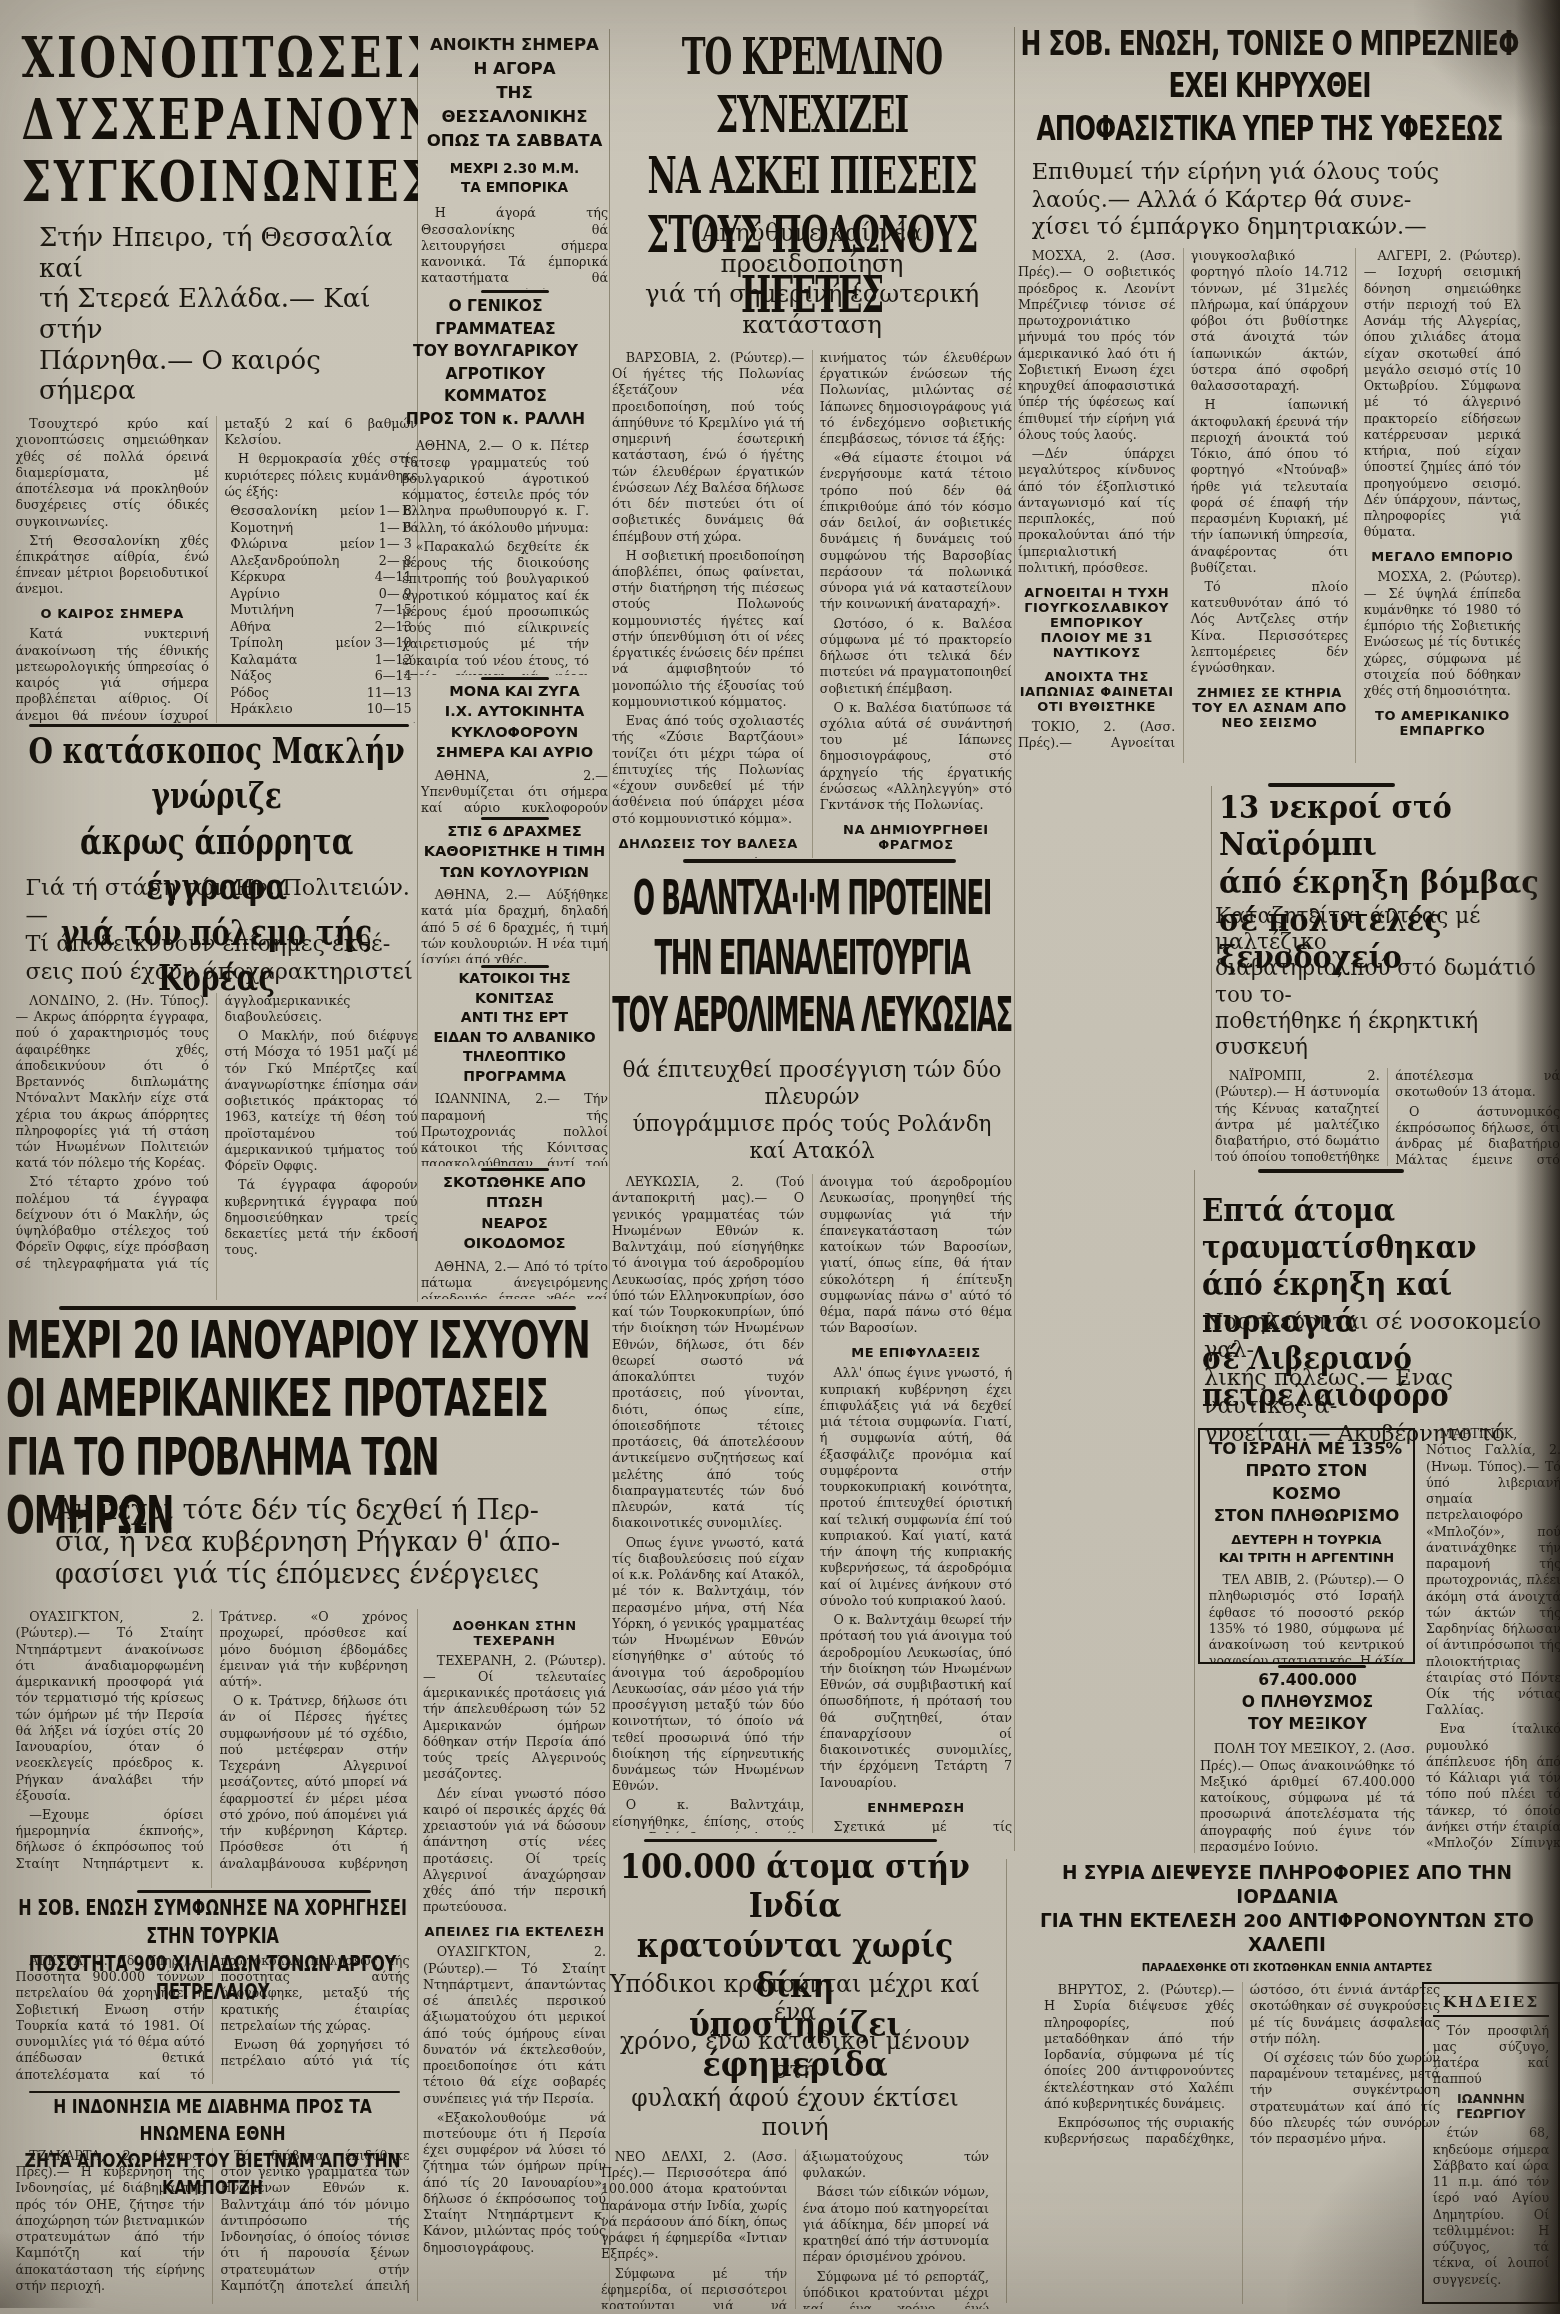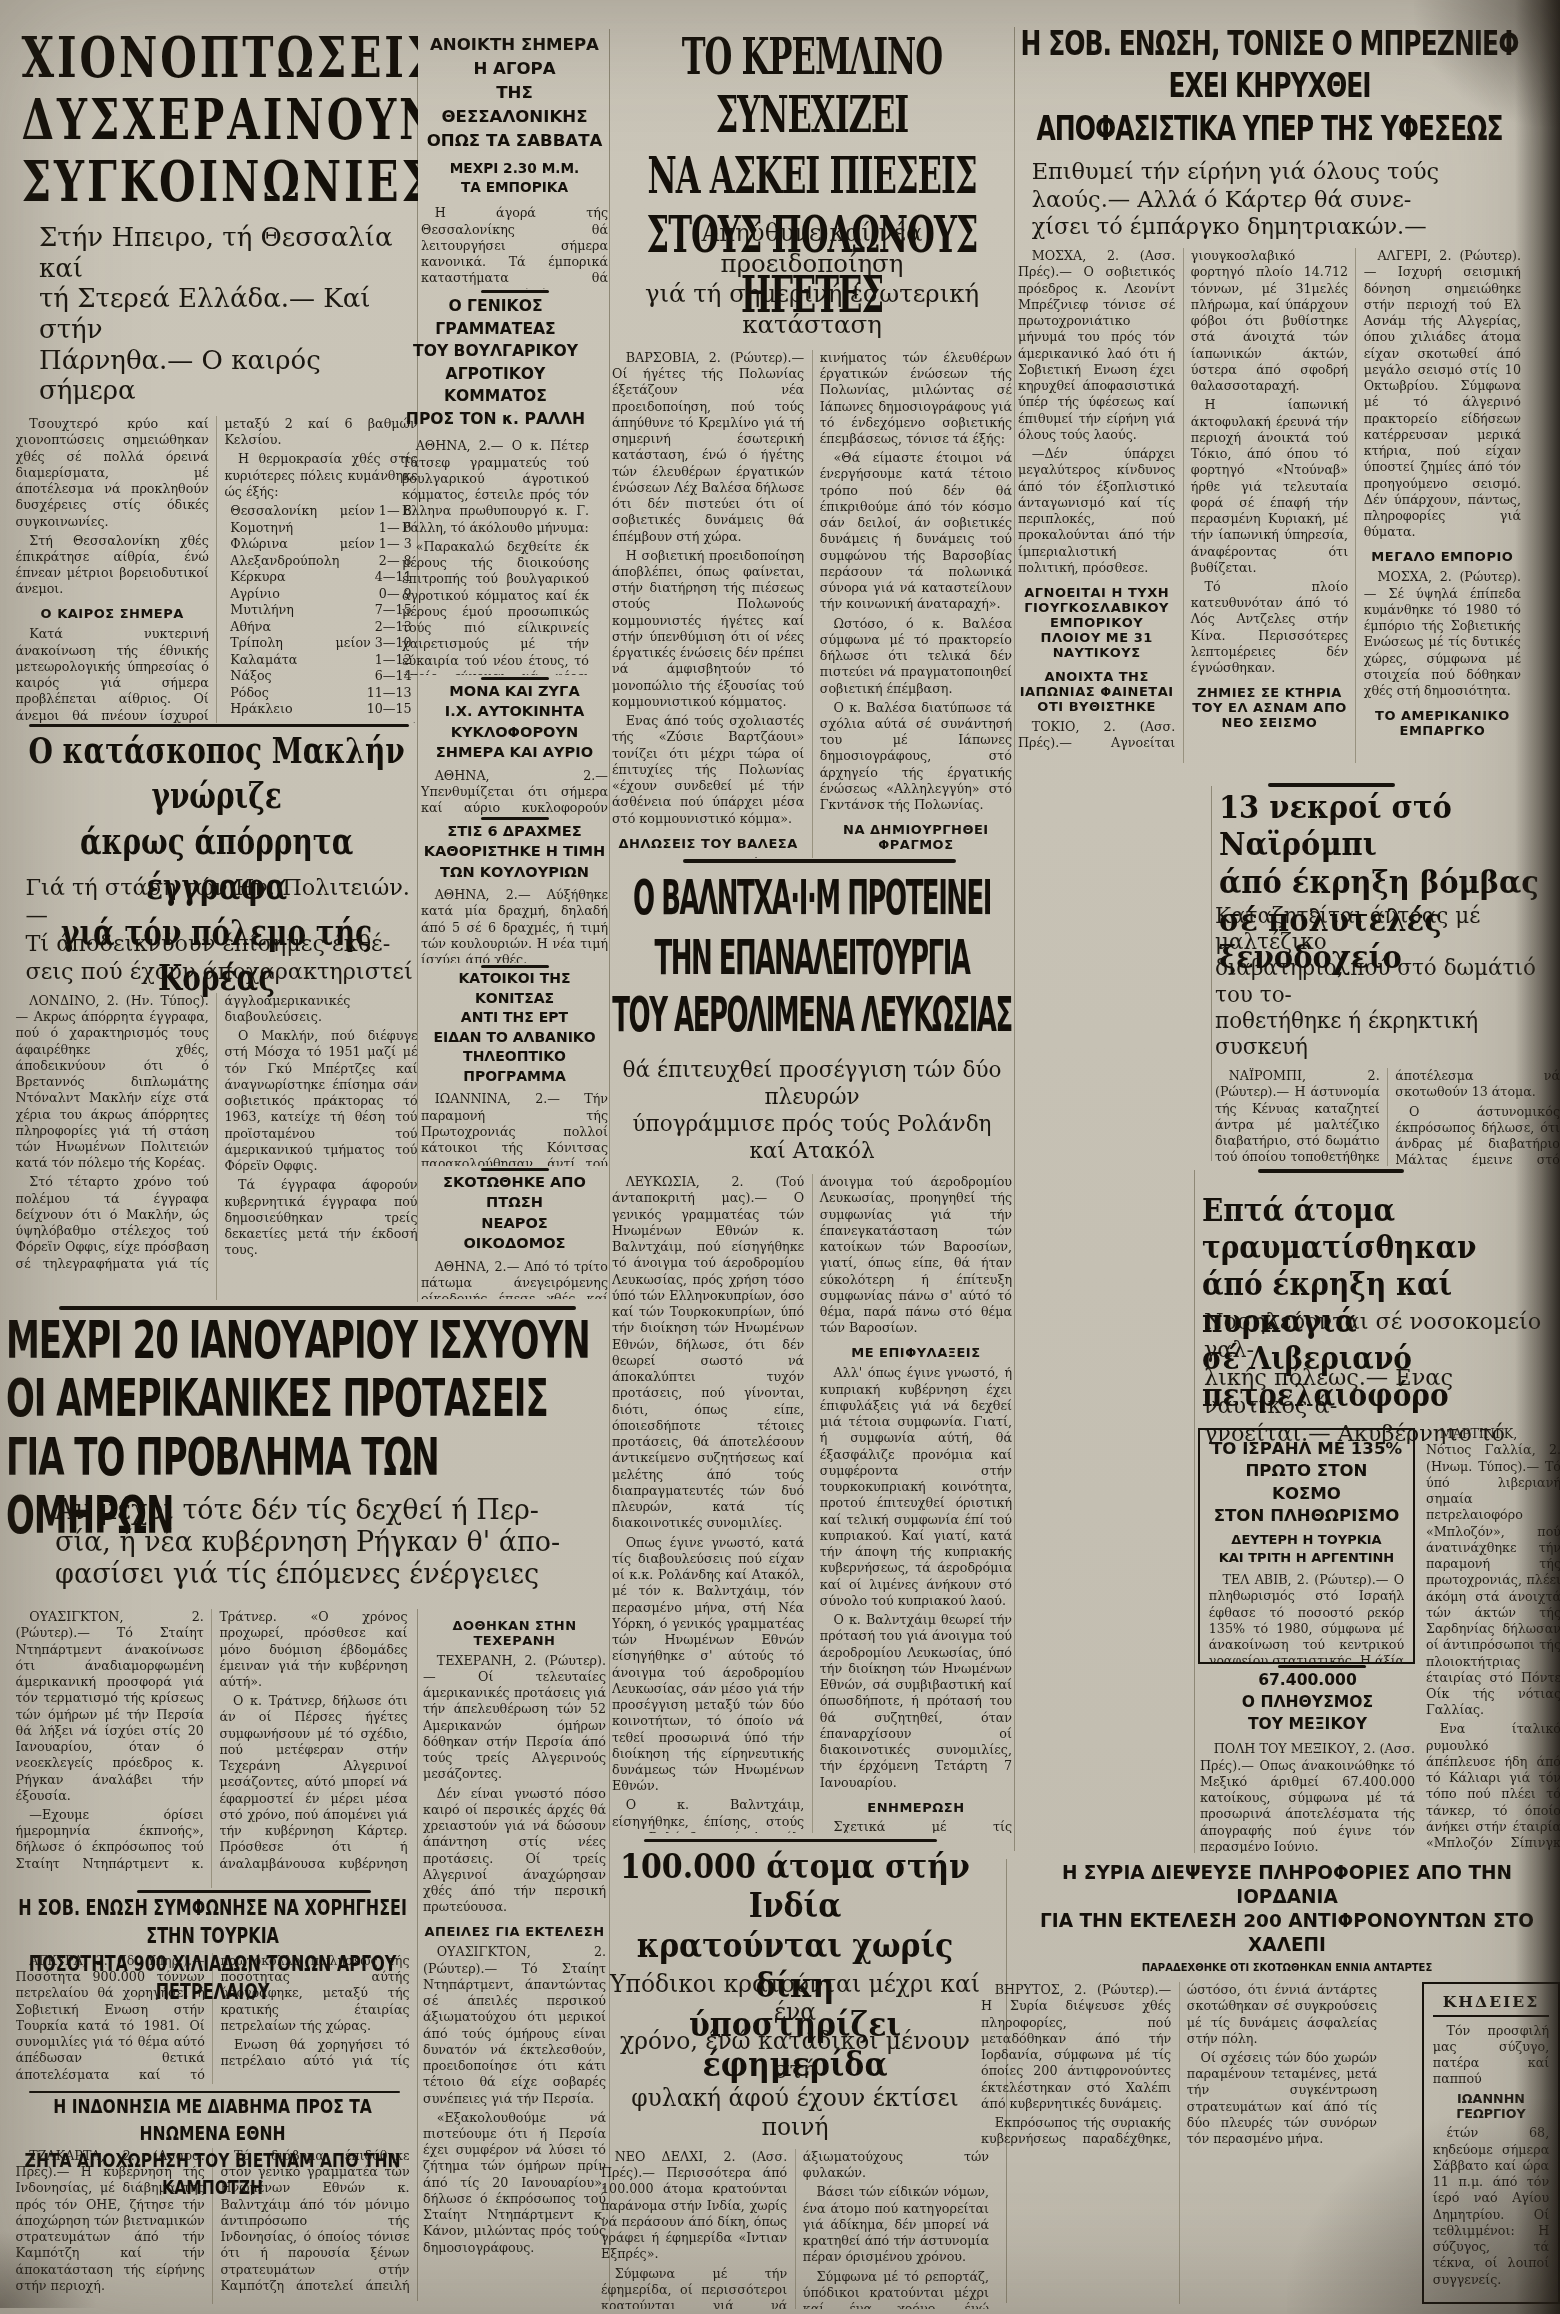--- a/index.html
+++ b/index.html
@@ -352,21 +352,21 @@
     <div style="margin-top:5.9px;">
         <p class="bp">ΠΟΛΗ ΤΟΥ ΜΕΞΙΚΟΥ, 2. (Ασσ. Πρές).— Οπως άνακοινώθηκε τό Μεξικό άριθμεί 67.400.000 κατοίκους, σύμφωνα μέ τά προσωρινά άποτελέσματα τής άπογραφής πού έγινε τόν περασμένο Ιούνιο.</p>
       </div>
   </div>
 
   <div class="art" style="left:1014px;top:1861px;width:546px;height:117px;">
     <div class="hl sans center" style="font-size:18.5px;line-height:1.3;">Η ΣΥΡΙΑ ΔΙΕΨΕΥΣΕ ΠΛΗΡΟΦΟΡΙΕΣ ΑΠΟ ΤΗΝ ΙΟΡΔΑΝΙΑ
 ΓΙΑ ΤΗΝ ΕΚΤΕΛΕΣΗ 200 ΑΝΤΙΦΡΟΝΟΥΝΤΩΝ ΣΤΟ ΧΑΛΕΠΙ</div>
     <div class="smallhead" style="font-size:10px;margin-top:5px;">ΠΑΡΑΔΕΧΘΗΚΕ ΟΤΙ ΣΚΟΤΩΘΗΚΑΝ ΕΝΝΙΑ ΑΝΤΑΡΤΕΣ</div>
   </div>
-  <div class="art cols2" style="left:981px;top:1982px;width:396px;height:322px;">
+  <div class="art cols2" style="left:1044px;top:1982px;width:396px;height:322px;">
       <p class="bp">ΒΗΡΥΤΟΣ, 2. (Ρώυτερ).— Η Συρία διέψευσε χθές πληροφορίες, πού μεταδόθηκαν άπό τήν Ιορδανία, σύμφωνα μέ τίς όποίες 200 άντιφρονούντες έκτελέστηκαν στό Χαλέπι άπό κυβερνητικές δυνάμεις.</p>
       <p class="bp">Εκπρόσωπος τής συριακής κυβερνήσεως παραδέχθηκε, ώστόσο, ότι έννιά άντάρτες σκοτώθηκαν σέ συγκρούσεις μέ τίς δυνάμεις άσφαλείας στήν πόλη.</p>
       <p class="bp">Οί σχέσεις τών δύο χωρών παραμένουν τεταμένες, μετά τήν συγκέντρωση στρατευμάτων καί άπό τίς δύο πλευρές τών συνόρων τόν περασμένο μήνα.</p>
     </div>
 
   <div class="art box" style="left:1422px;top:1982px;width:138px;height:322px;">
     <div class="kid-title">ΚΗΔΕΙΕΣ</div>
     <div style="font-size:11.2px;">
         <p class="bp">Τόν προσφιλή μας σύζυγο, πατέρα καί παππού</p>
         <div class="nname">ΙΩΑΝΝΗΝ ΓΕΩΡΓΙΟΥ</div>

